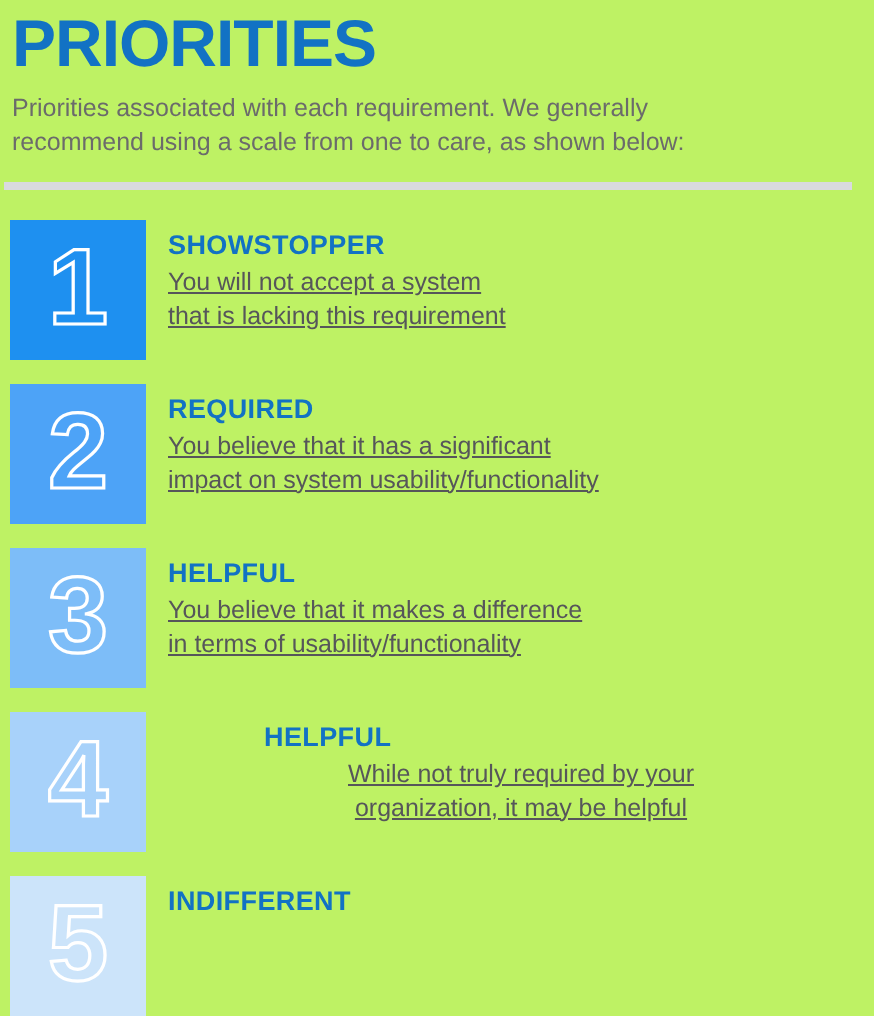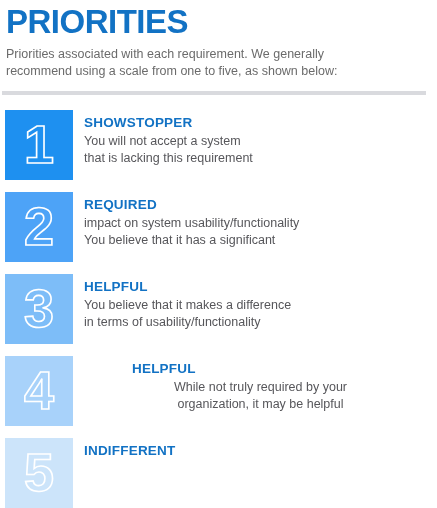--- a/index.html
+++ b/index.html
@@ -102,31 +102,32 @@
     line-height: 16px;
     margin: 0 0 2px 0;
     font-family: Liberation Sans, sans-serif;
   }
   .row-desc {
     color: #56565a;
     font-size: 12.5px;
     line-height: 16.5px;
     margin: 0;
     font-family: "Liberation Sans", sans-serif;
+    text-decoration: underline;
   }
   .row-desc-line { display: block; }
 </style>
 </head>
 <body>
 
-<div class="page" style="background: #ffffff;">
+<div class="page" style="background: #bef264;">
 
   <div class="header">
     <h1 class="page-title" style="color: rgb(18, 114, 196);">PRIORITIES</h1>
-    <p class="page-subtitle" style="color: rgb(107, 107, 107);">Priorities associated with each requirement. We generally recommend using a scale from one to five, as shown below:</p>
+    <p class="page-subtitle" style="color: rgb(107, 107, 107);">Priorities associated with each requirement. We generally recommend using a scale from one to care, as shown below:</p>
   </div>
 
   <div class="divider" style="background: rgb(217, 218, 222);"></div>
 
   <div class="priority-list">
 
     <div class="priority-row">
       <div class="num-box" style="background: rgb(30, 144, 240);">
         <span class="num-glyph" style="-webkit-text-stroke: 1.6px rgb(255, 255, 255);">1</span>
       </div>
@@ -139,22 +140,22 @@
       </div>
     </div>
 
     <div class="priority-row">
       <div class="num-box" style="background: rgb(77, 163, 247);">
         <span class="num-glyph" style="-webkit-text-stroke: 1.6px rgb(255, 255, 255);">2</span>
       </div>
       <div class="row-text">
         <p class="row-heading" style="color: rgb(18, 114, 196);">REQUIRED</p>
         <p class="row-desc" style="color: rgb(86, 86, 90);">
+          <span class="row-desc-line">You believe that it has a significant</span>
           <span class="row-desc-line">impact on system usability/functionality</span>
-          <span class="row-desc-line">You believe that it has a significant</span>
         </p>
       </div>
     </div>
 
     <div class="priority-row">
       <div class="num-box" style="background: rgb(125, 189, 248);">
         <span class="num-glyph" style="-webkit-text-stroke: 1.6px rgb(255, 255, 255);">3</span>
       </div>
       <div class="row-text">
         <p class="row-heading" style="color: rgb(18, 114, 196);">HELPFUL</p>

